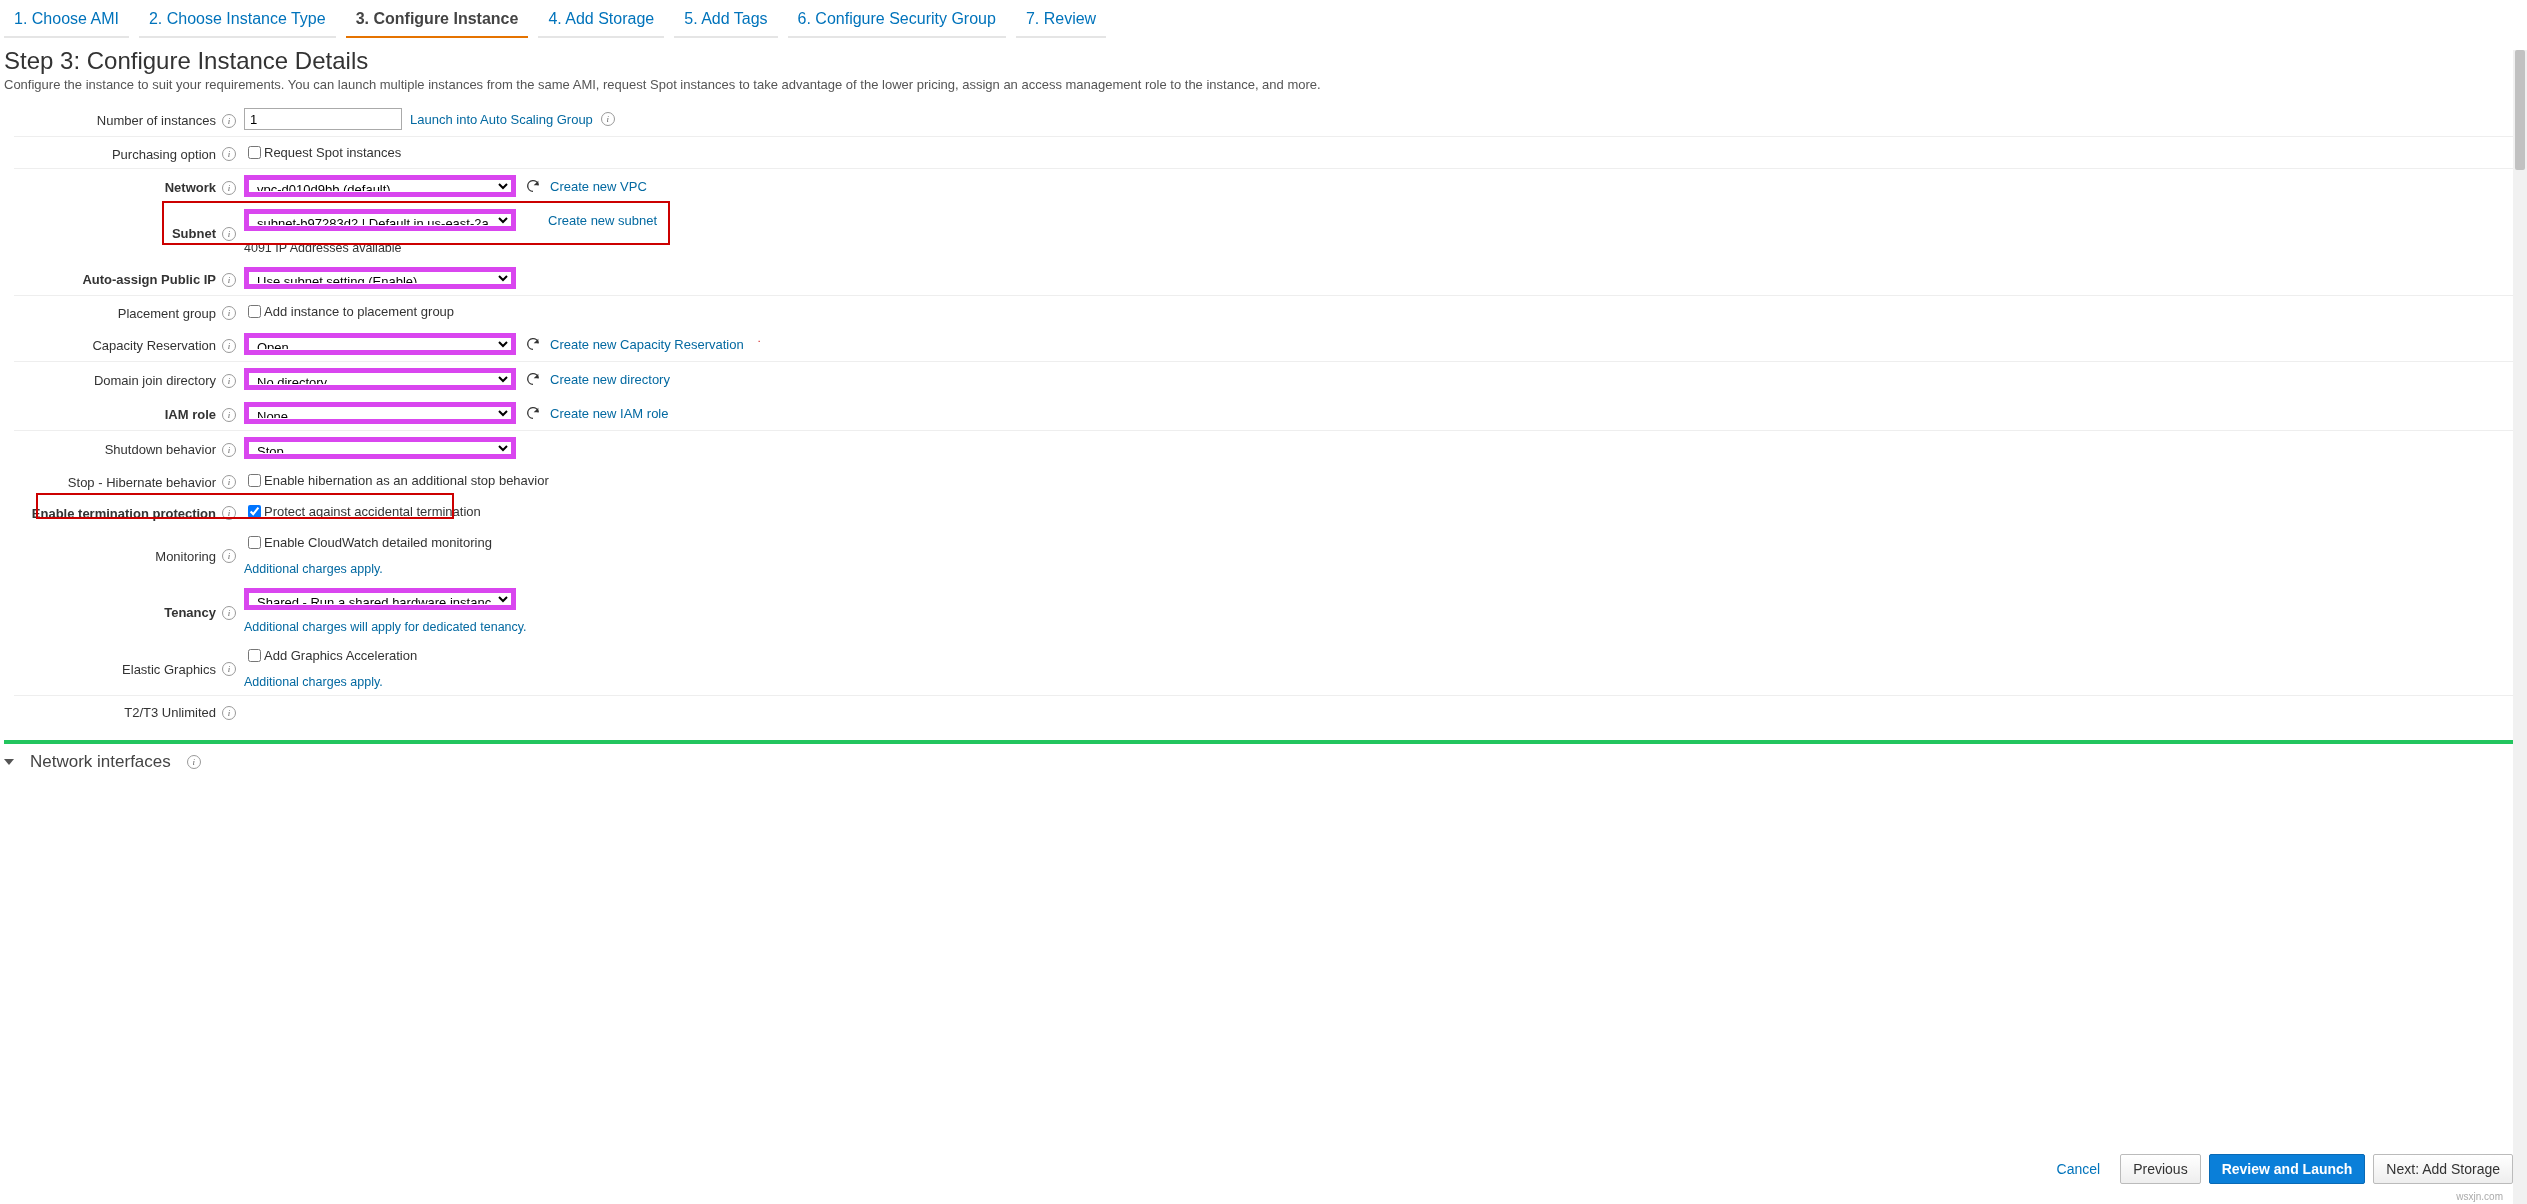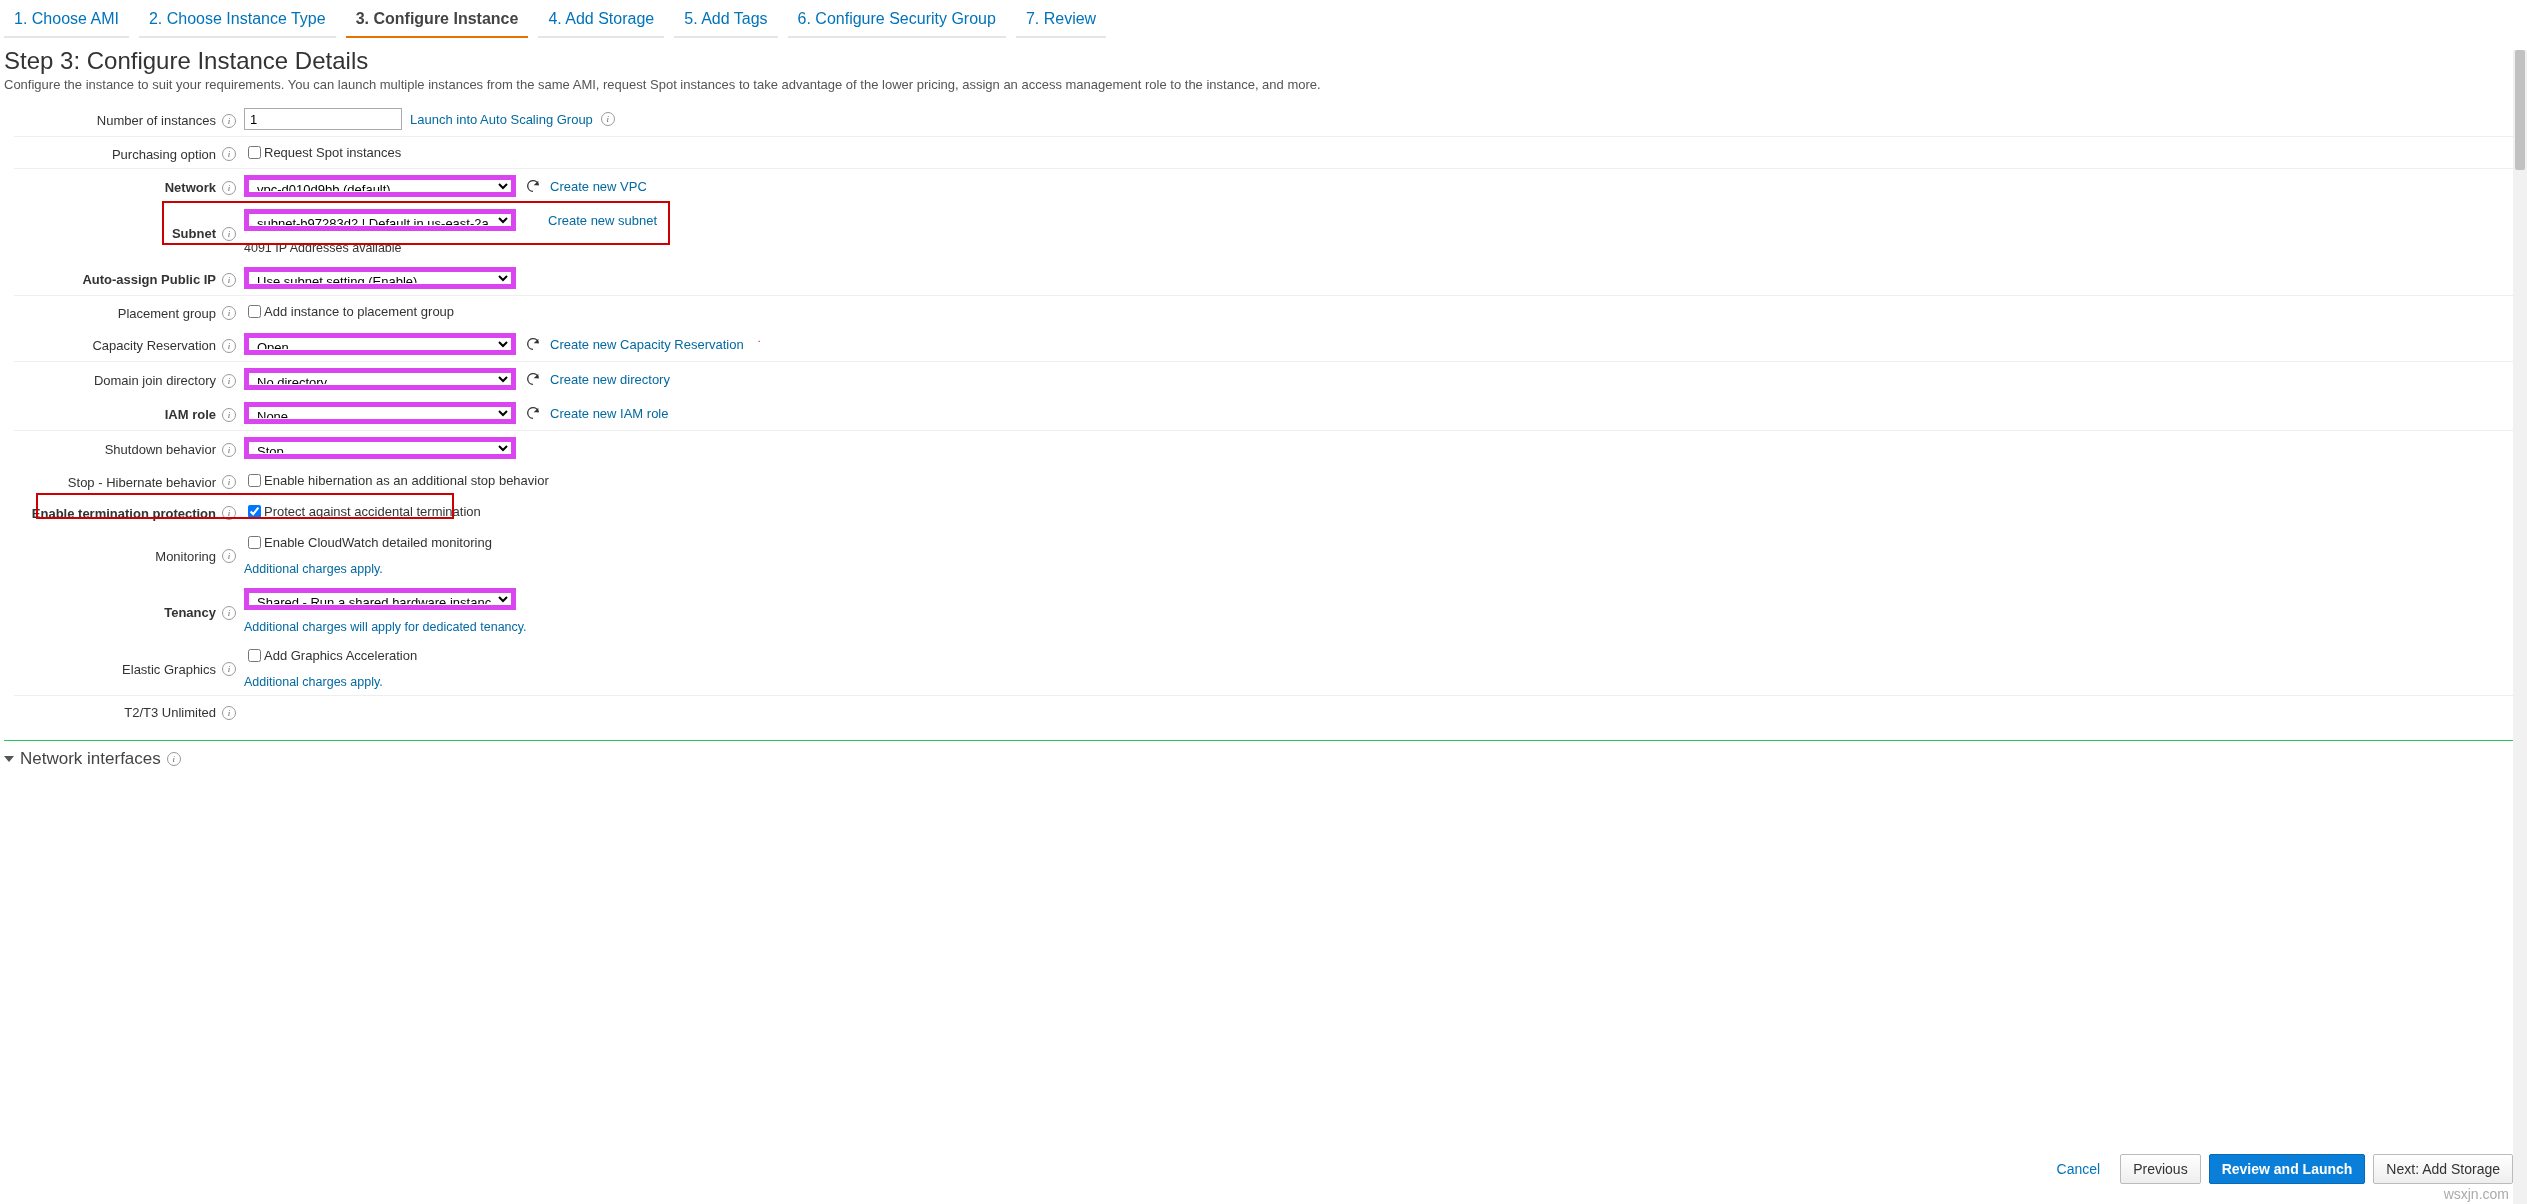--- a/index.html
+++ b/index.html
@@ -21,30 +21,30 @@
   input[type=text]{border:1px solid #aaa;padding:2px 5px;font-size:13px;height:22px}
   select{border:5px solid #d946ef;padding:1px 4px;font-size:13px;height:22px;background:#fff}
   .w-num{width:158px}
   .w-sel{width:272px}
   .refresh{display:inline-flex;width:18px;height:18px;align-items:center;justify-content:center;cursor:pointer}
   .refresh svg{width:16px;height:16px}
   .hl-subnet{position:relative}
   .hl-subnet .hlbox{position:absolute;left:-82px;top:-8px;width:508px;height:44px;border:2px solid #c00;pointer-events:none}
   .hl-term{position:relative}
   .hl-term .hlbox{position:absolute;left:-208px;top:-9px;width:418px;height:26px;border:2px solid #c00;pointer-events:none}
-  .section{margin:14px 4px 0 4px;border-top:1px solid #22c55e;padding-top:8px;display:flex;align-items:center;gap:6px}
+  .section{margin:14px 4px 0 4px;border-top:4px solid #22c55e;padding-top:8px;display:flex;align-items:center;gap:16px}
   .tri{display:inline-block;width:0;height:0;border-left:5px solid transparent;border-right:5px solid transparent;border-top:6px solid #555}
   .section h2{margin:0;font-size:17px;font-weight:400;color:#444}
   .footer{position:fixed;bottom:20px;right:14px;display:flex;gap:8px;align-items:center}
   .btn{border:1px solid #bbb;background:linear-gradient(#fff,#eee);padding:6px 12px;font-size:14px;border-radius:2px;cursor:pointer;color:#333}
   .btn.link{border:none;background:none;color:#0073bb}
   .btn.primary{background:#0A7FD9;border-color:#0a6ab5;color:#fff;font-weight:bold}
   .scrollbar{position:fixed;right:0;top:50px;bottom:0;width:14px;background:#f1f1f1}
   .thumb{position:absolute;top:0;left:2px;right:2px;height:120px;background:#c1c1c1;border-radius:2px}
-  .watermark{position:fixed;right:18px;bottom:2px;font-size:14px;color:#aaa}
+  .watermark{position:fixed;right:24px;bottom:2px;font-size:10px;color:#aaa}
   label.cb{display:flex;align-items:center;}
   .bold{font-weight:bold}
   .red-dot{color:#c00;font-size:10px;position:relative;top:-6px;left:6px}
 </style>
 </head>
 <body>
 
 <div class="tabs">
   <div class="tab">1. Choose AMI</div>
   <div class="tab">2. Choose Instance Type</div>

